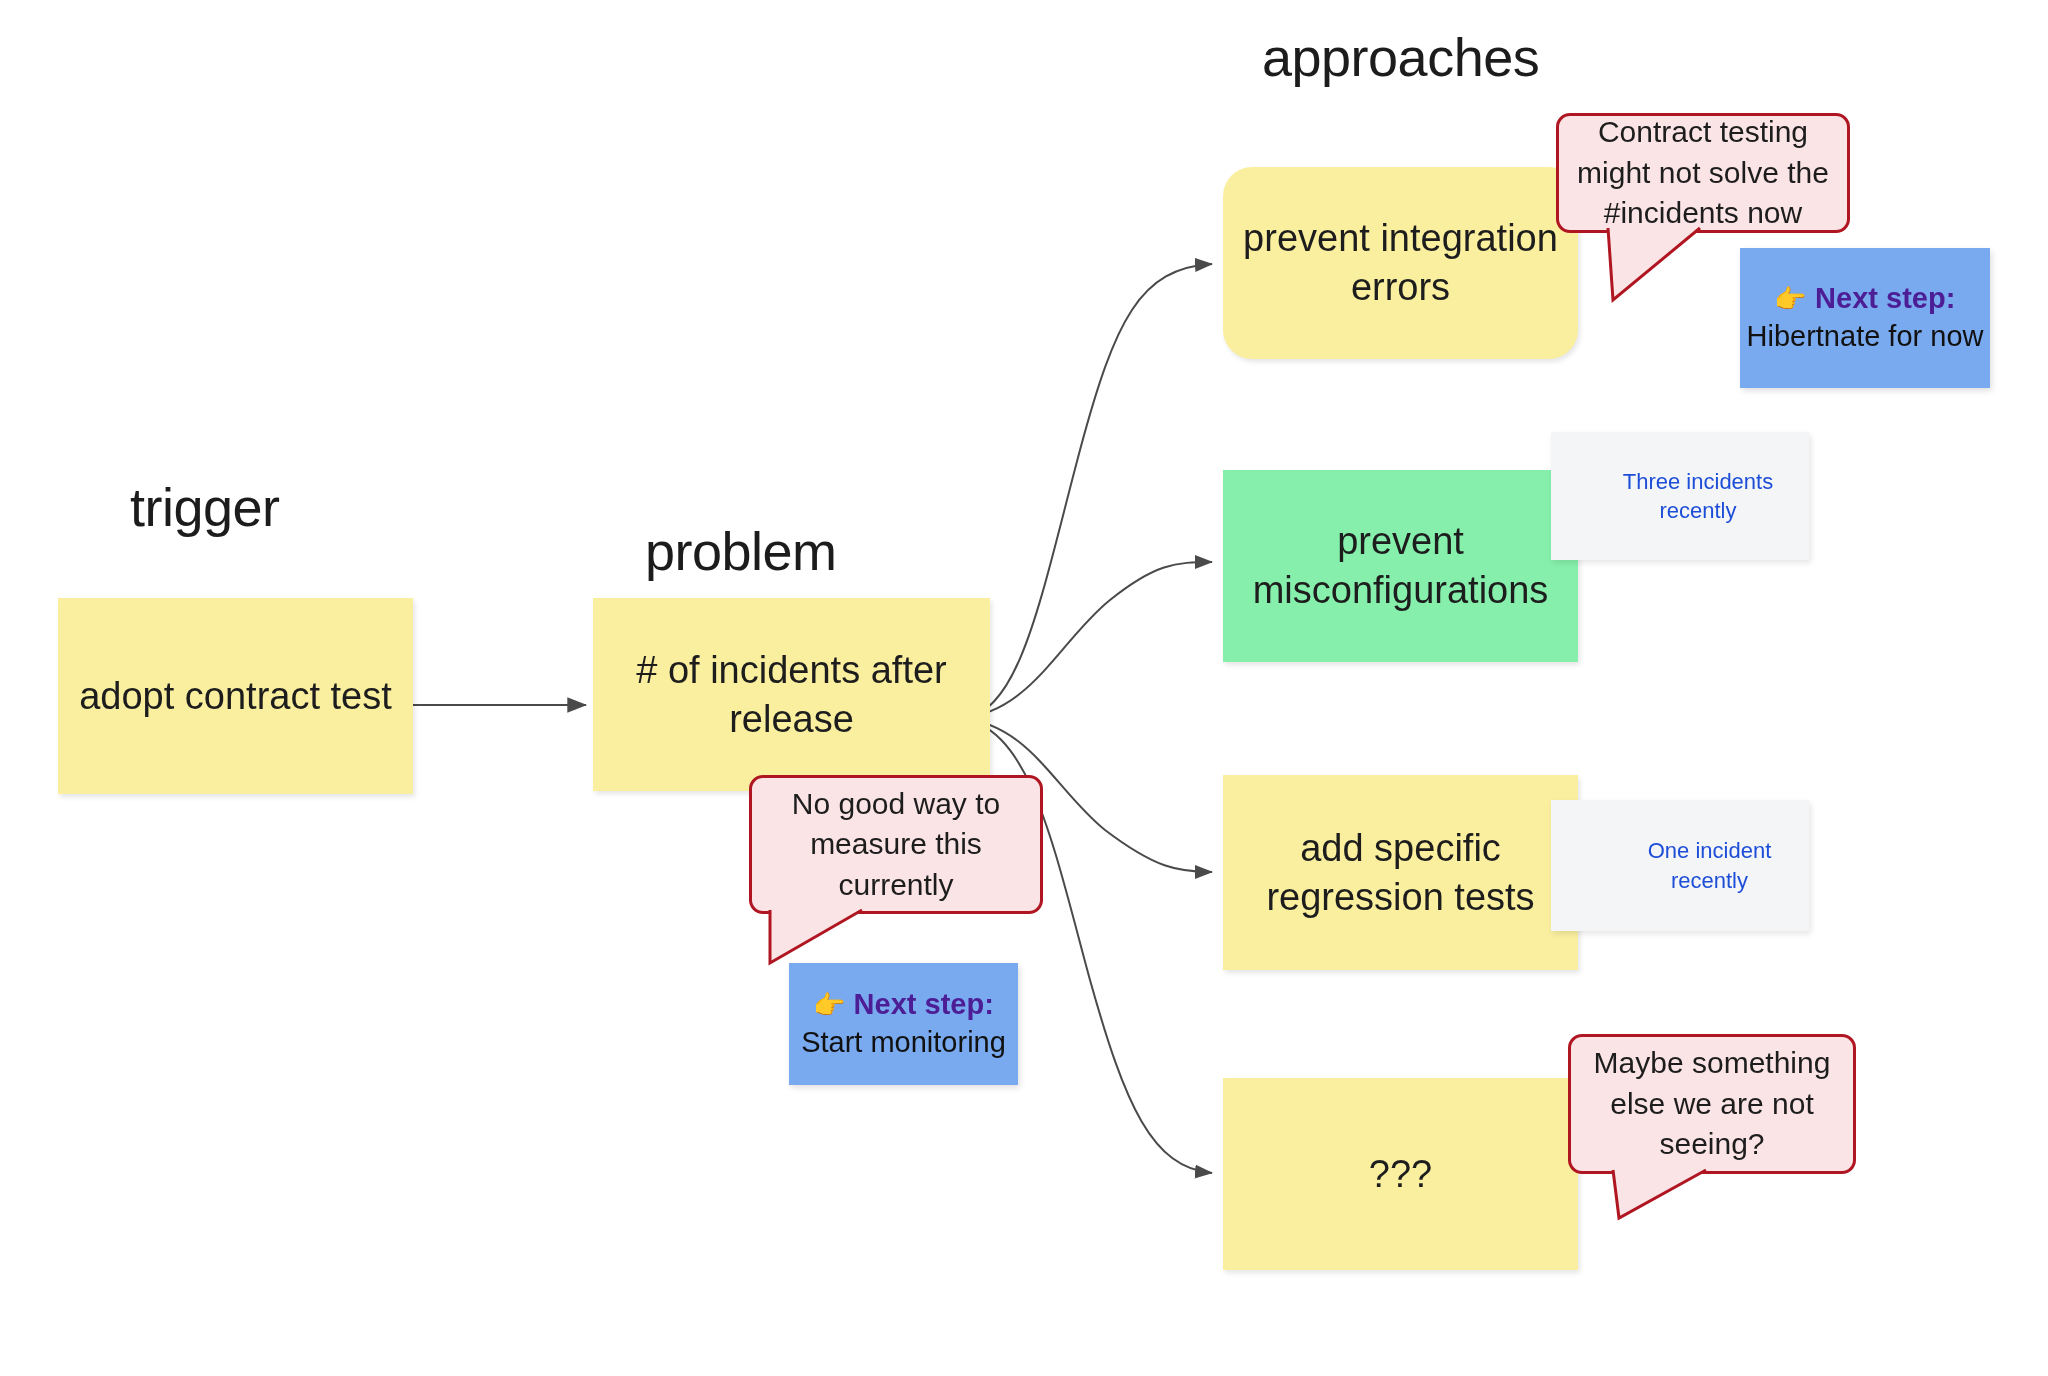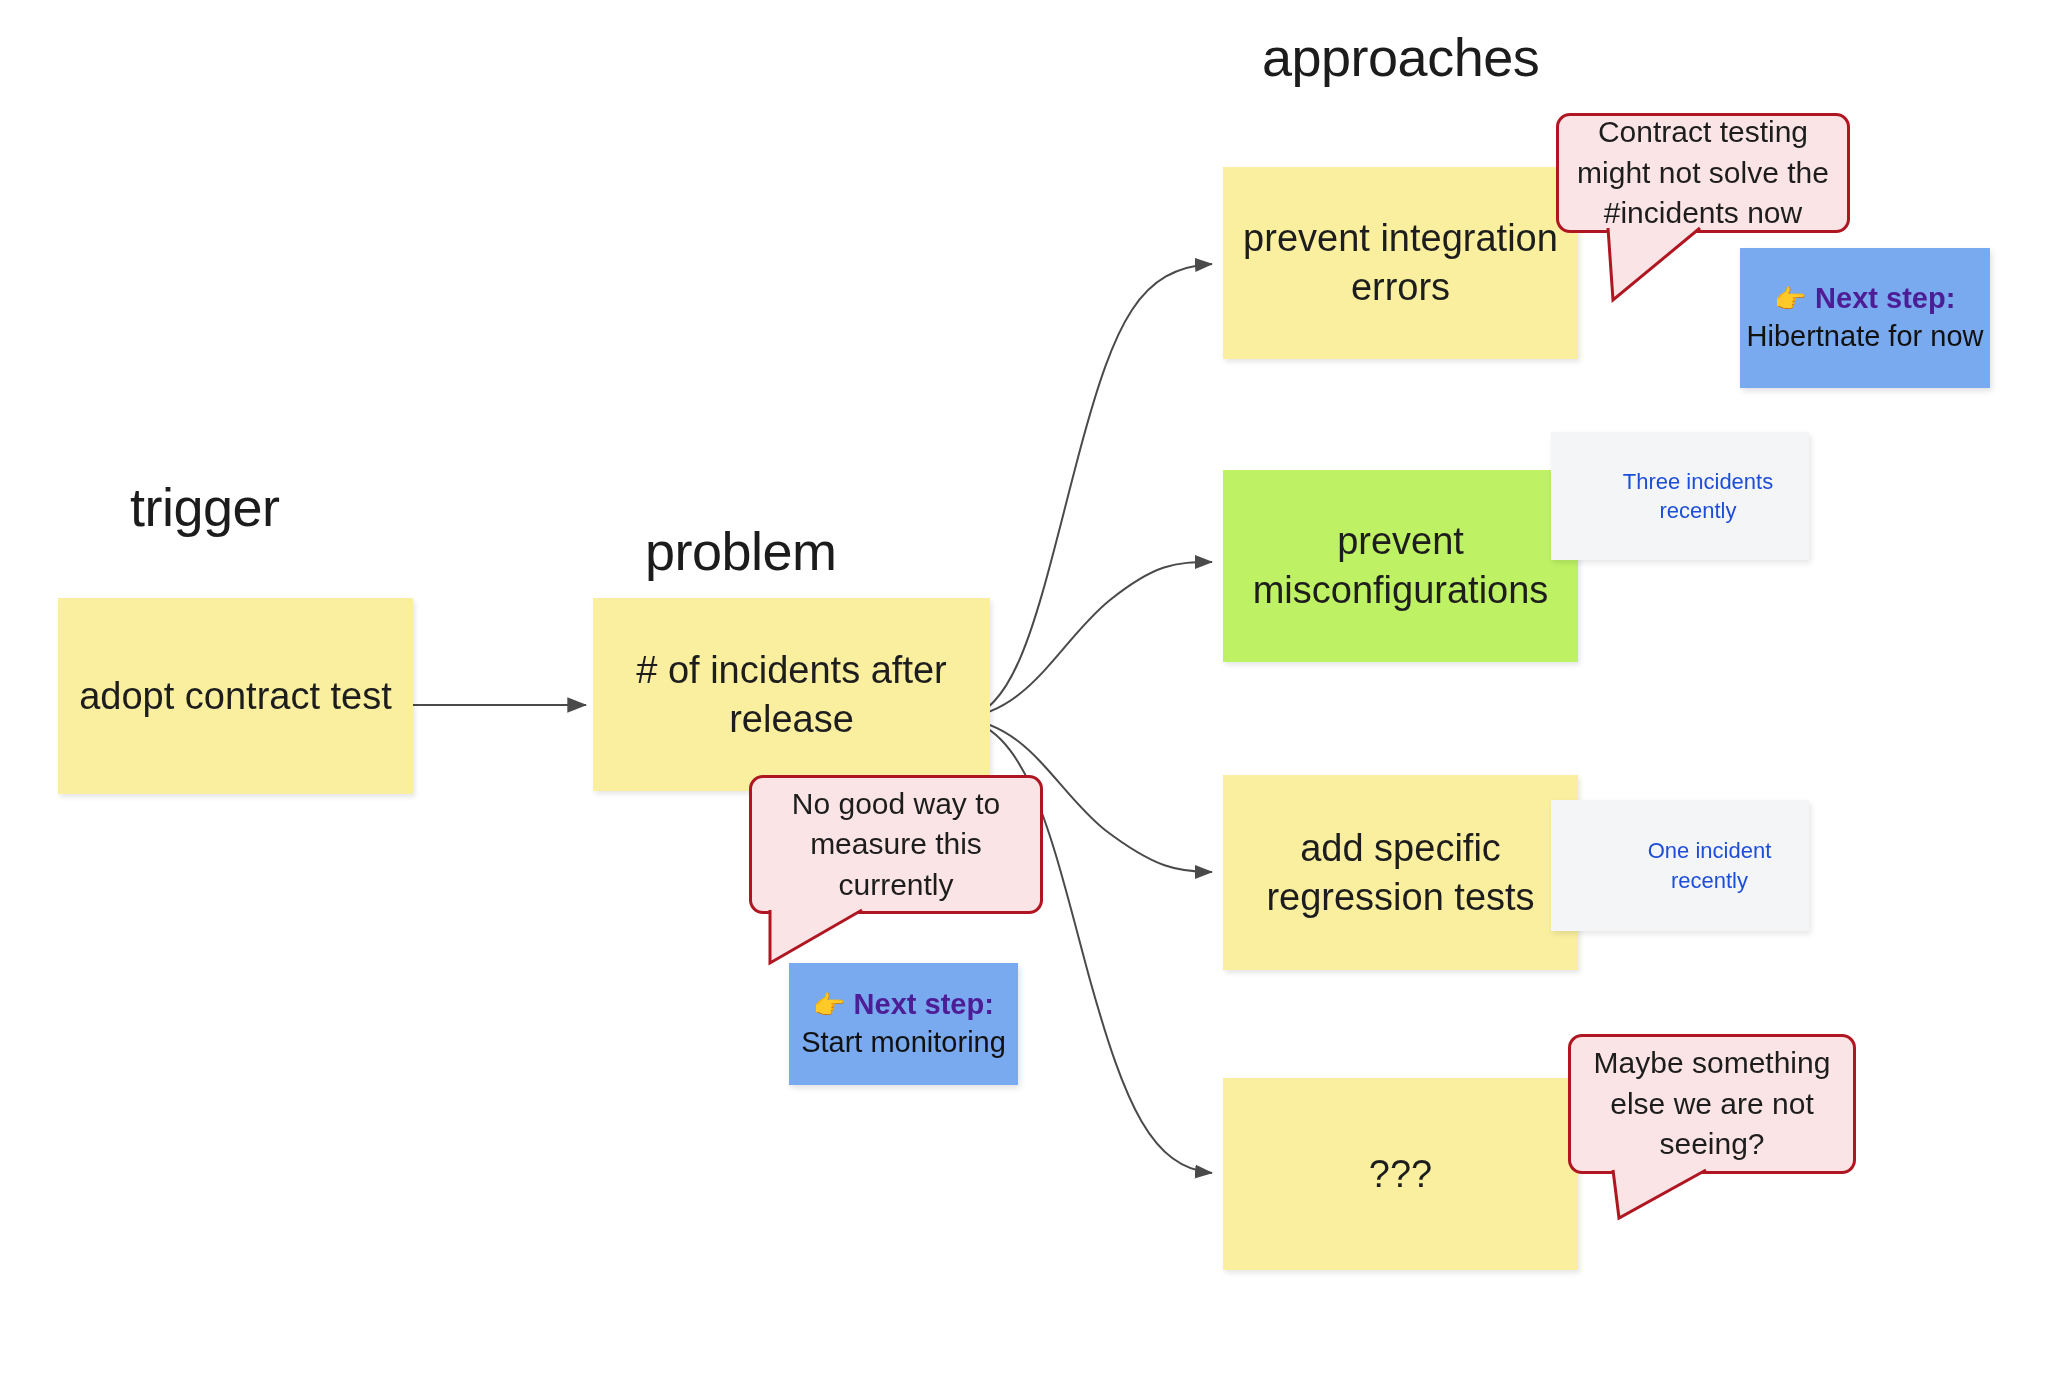--- a/index.html
+++ b/index.html
@@ -160,24 +160,24 @@
       <div class="section-title" style="left: 1262px; top: 30px;">approaches</div>
     </div>
 
   <div id="stickies-layer">
       <div class="sticky" style="left: 58px; top: 598px; width: 355px; height: 196px; background: rgb(250, 239, 159); z-index: 3;">
         <span class="sticky-text">adopt contract test</span>
       </div>
       <div class="sticky" style="left: 593px; top: 598px; width: 397px; height: 193px; background: rgb(250, 239, 159); z-index: 3;">
         <span class="sticky-text"># of incidents after release</span>
       </div>
-      <div class="sticky" style="left: 1223px; top: 167px; width: 355px; height: 192px; background: rgb(250, 239, 159); z-index: 3;">
+      <div class="sticky" style="left: 1223px; top: 167px; width: 355px; height: 192px; background: rgb(250, 239, 159); z-index: 3; border-radius: 29px;">
         <span class="sticky-text">prevent integration errors</span>
       </div>
-      <div class="sticky" style="left: 1223px; top: 470px; width: 355px; height: 192px; background: #bef264; z-index: 3;">
+      <div class="sticky" style="left: 1223px; top: 470px; width: 355px; height: 192px; background: #86efac; z-index: 3;">
         <span class="sticky-text">prevent misconfigurations</span>
       </div>
       <div class="sticky" style="left: 1223px; top: 775px; width: 355px; height: 195px; background: rgb(250, 239, 159); z-index: 3;">
         <span class="sticky-text">add specific regression tests</span>
       </div>
       <div class="sticky" style="left: 1223px; top: 1078px; width: 355px; height: 192px; background: rgb(250, 239, 159); z-index: 3;">
         <span class="sticky-text">???</span>
       </div>
     </div>
 

